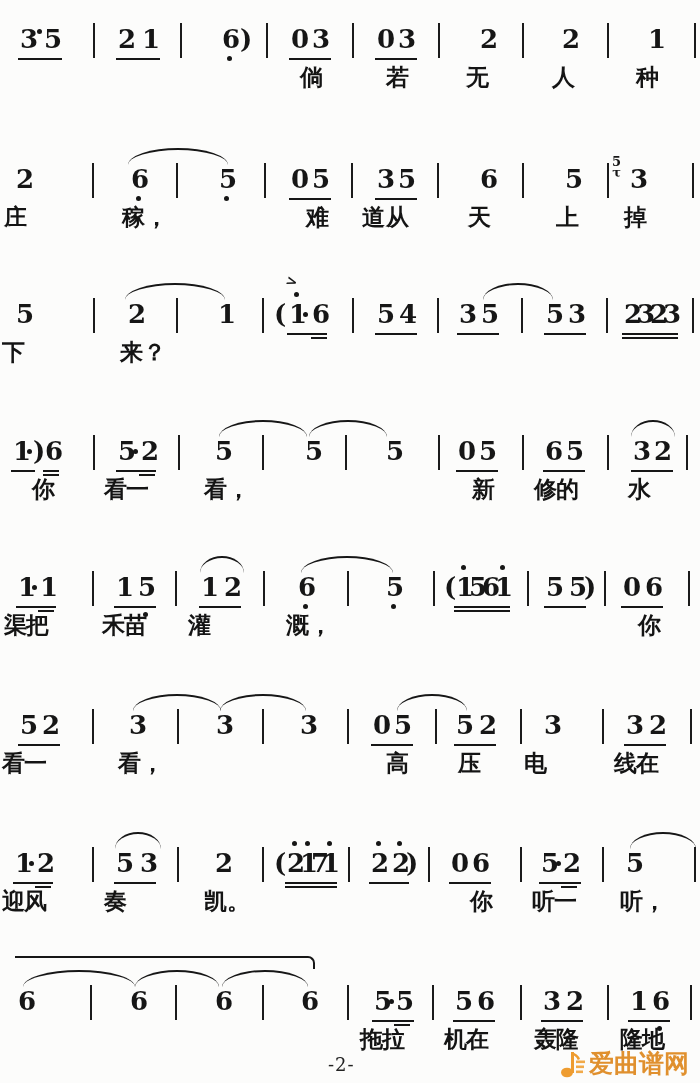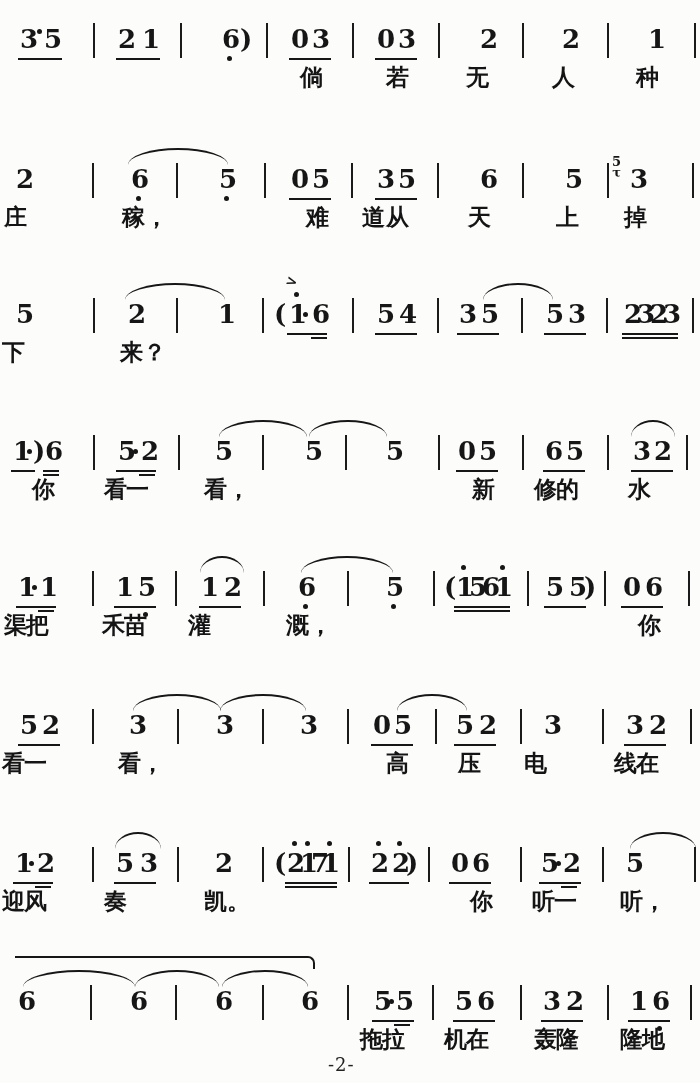--- a/index.html
+++ b/index.html
@@ -372,13 +372,26 @@
         <div class="lyric" style="left: 466px;">在</div>
         <div class="lyric" style="left: 534px;">轰</div>
         <div class="lyric" style="left: 556px;">隆</div>
         <div class="lyric" style="left: 620px;">隆</div>
         <div class="lyric" style="left: 642px;">地</div>
       </div>
     </div>
 
   <div id="page-num">-2-</div>
 
+  <div id="watermark">
+    <span style="display:inline-flex;">
+      <svg width="26" height="30" viewBox="0 0 26 30" xmlns="http://www.w3.org/2000/svg">
+        <ellipse cx="7" cy="24.5" rx="6" ry="4.8" fill="#ee9c30"></ellipse>
+        <rect x="11" y="4" width="3" height="21" fill="#ee9c30"></rect>
+        <path d="M11 4 q7 1.5 9 7 l-2.2 1 q-2.2-5-6.8-5.5 z" fill="#ee9c30"></path>
+        <rect x="16" y="12.5" width="9" height="2.6" fill="#f1aa4a"></rect>
+        <rect x="16" y="17.5" width="8" height="2.6" fill="#f1aa4a"></rect>
+        <rect x="16" y="22.5" width="7" height="2.6" fill="#f1aa4a"></rect>
+      </svg>
+    </span>
+    <span class="wm-text">爱曲谱网</span>
+  </div>
 </div>
 
 </body></html>

